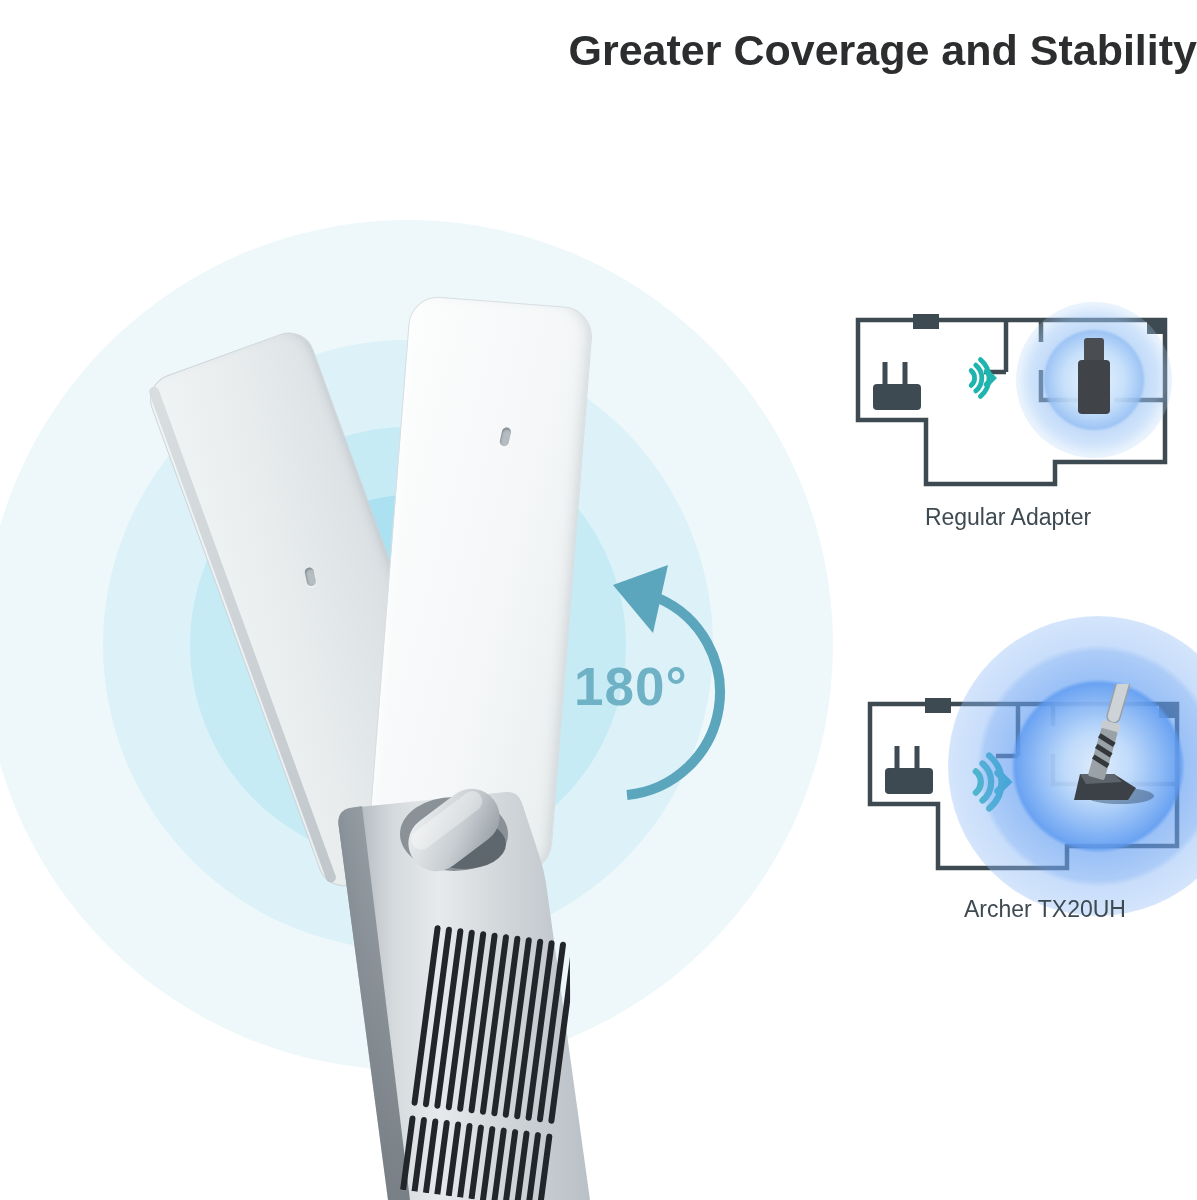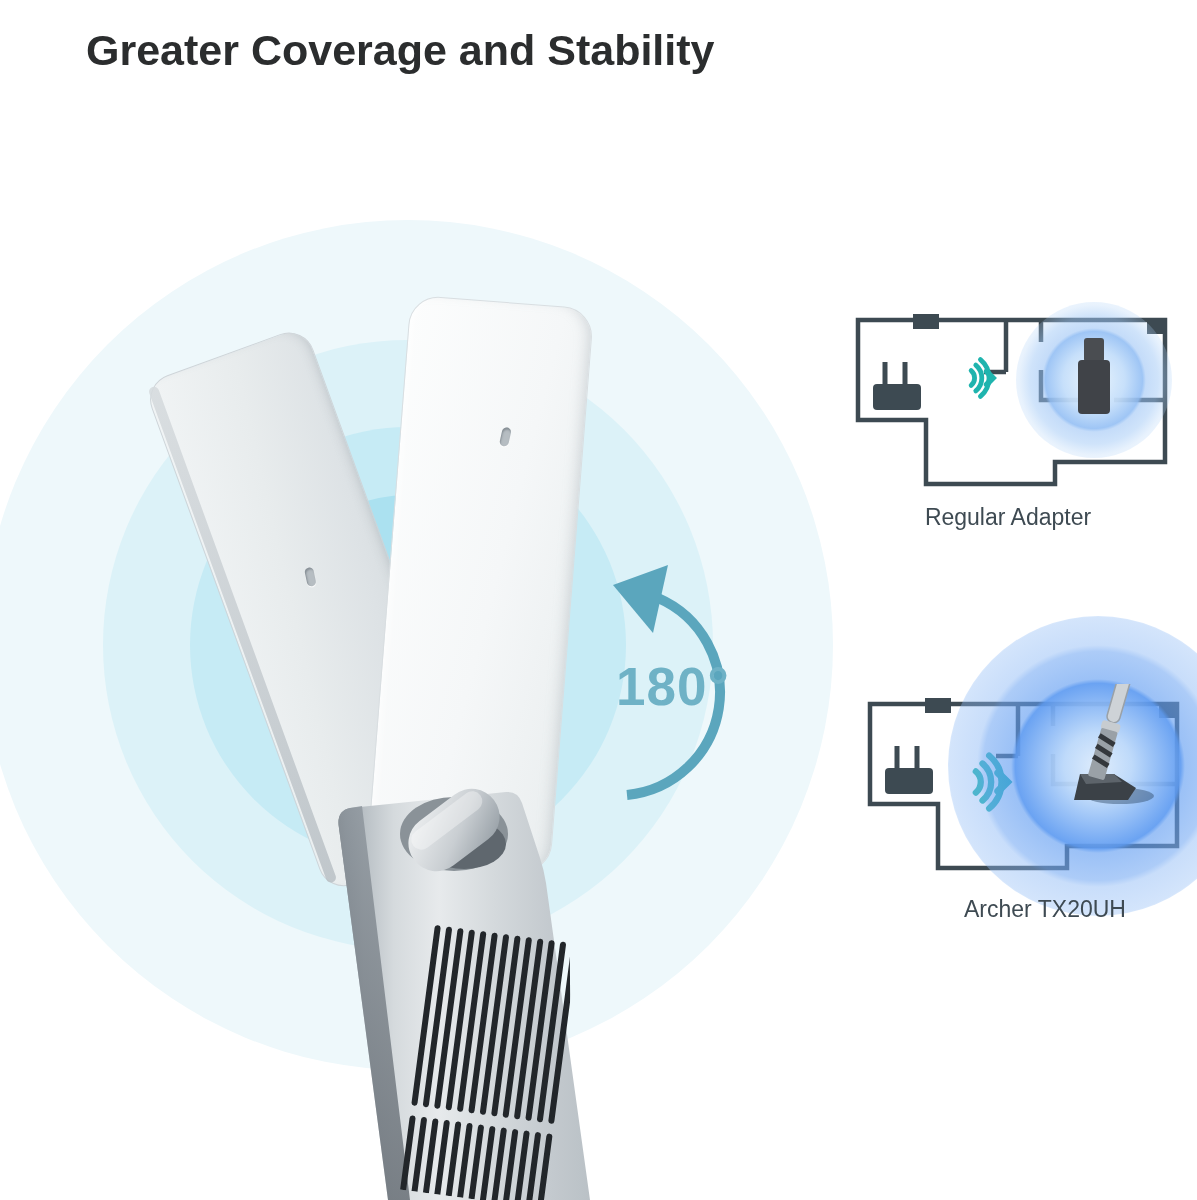--- a/index.html
+++ b/index.html
@@ -24,23 +24,23 @@
   .spine{position:absolute;left:2px;top:5px;bottom:8px;width:10px;border-radius:8px;
     background:linear-gradient(180deg,#d5dadd,#b9c0c5);opacity:.85;}
   .dimple{position:absolute;width:9px;height:19px;border-radius:5px;background:#b6bdc2;
     box-shadow:inset 1px 2px 2px rgba(90,100,108,.5), 0 1px 1px #fff;transform:rotate(8deg);}
   .dimple-l{left:86px;top:228px;}
   .dimple-r{left:100px;top:124px;}
   .body-wrap{position:absolute;left:318px;top:786px;width:292px;height:414px;z-index:4;}
   
   .arrow-wrap{position:absolute;left:525px;top:545px;z-index:1;}
   .deg{position:absolute;left:574px;top:656px;z-index:1;font-size:53px;font-weight:700;
-       color:#6FB2C6;letter-spacing:1px;margin-left:42px;}
+       color:#6FB2C6;letter-spacing:1px;}
   
-  .title{position:absolute;left:0;top:-6px;width:100%;text-align:left;padding-left:86px;
+  .title{position:absolute;left:0;top:-6px;width:100%;text-align:right;padding-left:86px;
          box-sizing:border-box;font-size:43px;line-height:54px;color:#2b2d2e;z-index:10;}
   
   .plan{position:absolute;width:330px;z-index:5;}
   .plan-regular{left:843px;top:312px;}
   .plan-archer{left:855px;top:696px;}
   .glow{position:absolute;border-radius:50%;pointer-events:none;}
   .glow-sm{left:173px;top:-10px;width:156px;height:156px;
     background:radial-gradient(circle, rgba(234,245,253,.97) 0%, rgba(196,222,250,.95) 28%,
       rgba(148,191,244,.9) 44%, rgba(148,191,244,.55) 47%, rgba(160,200,246,.5) 58%,
       rgba(172,208,247,.28) 68%, rgba(180,212,248,.18) 80%, rgba(180,212,248,0) 92%);}

